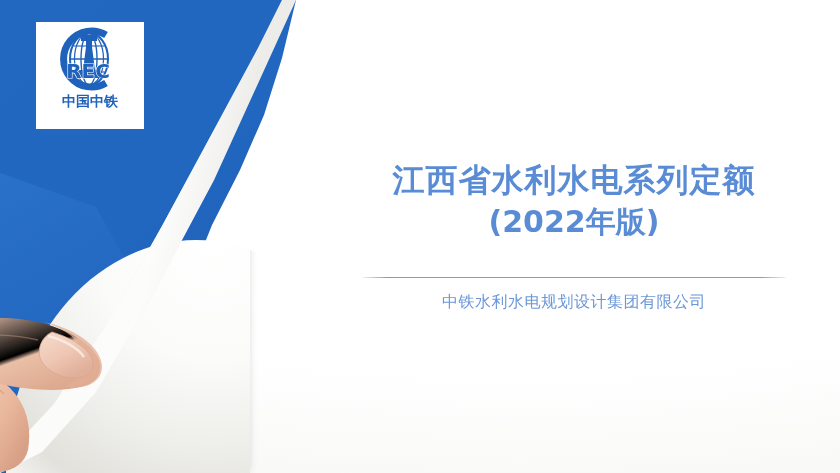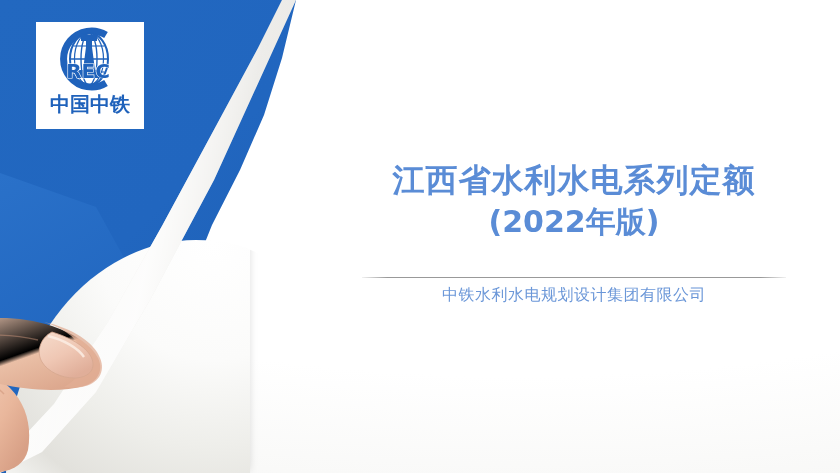--- a/index.html
+++ b/index.html
@@ -154,21 +154,21 @@
     padding-top: 4px;
     box-sizing: border-box;
   }
   .logo-mark {
     width: 92px;
     height: 66px;
   }
   .logo-word {
     margin-top: 2px;
     font-family: "DejaVu Sans", "Liberation Sans", sans-serif;
-    font-size: 20px;
+    font-size: 14px;
     font-weight: 700;
     letter-spacing: 0px;
     color: #1F62BB;
     line-height: 1;
     white-space: nowrap;
   }
 
   
   .text-block {
     position: absolute;
@@ -200,21 +200,21 @@
     margin-top: 36px;
     width: 424px;
     height: 1px;
     background: linear-gradient(90deg,
        rgba(160,160,160,0.15) 0%,
        rgba(135,135,135,0.85) 6%,
        rgba(135,135,135,0.85) 94%,
        rgba(160,160,160,0.15) 100%);
   }
   .org-name {
-    margin-top: 7px;
+    margin-top: 14px;
     font-family: "DejaVu Serif", "Liberation Serif", serif;
     font-size: 16px;
     font-weight: 400;
     color: #6B97D8;
     letter-spacing: 0.5px;
     white-space: nowrap;
   }
 </style>
 </head>
 <body>

